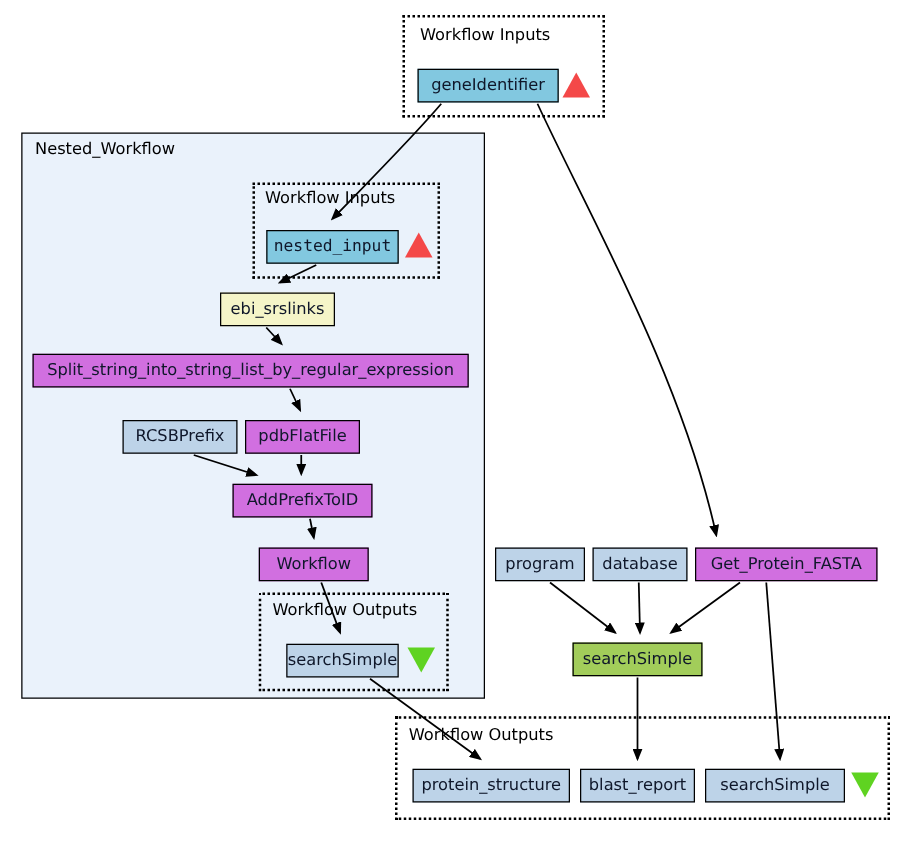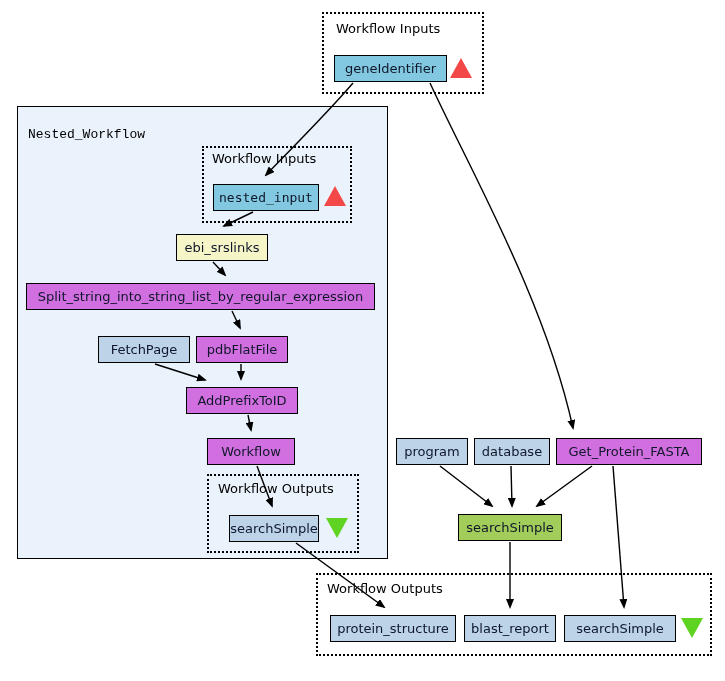--- a/index.html
+++ b/index.html
@@ -73,21 +73,21 @@
 </style>
 </head>
 <body>
 
 <div id="canvas">
 
   <div id="clusters-layer">
       <div class="cluster cluster-dotted" style="left: 322px; top: 12px; width: 162px; height: 82px;"></div>
       <div class="cluster-title" style="left: 336px; top: 22px;">Workflow Inputs</div>
       <div class="cluster cluster-solid" style="left: 17px; top: 106px; width: 371px; height: 453px;"></div>
-      <div class="cluster-title" style="left: 28px; top: 128px; font-family: Liberation Mono, monospace;">Nested_Workflow</div>
+      <div class="cluster-title" style="left: 28px; top: 113px;">Nested_Workflow</div>
       <div class="cluster cluster-dotted" style="left: 202px; top: 146px; width: 150px; height: 77px;"></div>
       <div class="cluster-title" style="left: 212px; top: 152px;">Workflow Inputs</div>
       <div class="cluster cluster-dotted" style="left: 207px; top: 474px; width: 152px; height: 79px;"></div>
       <div class="cluster-title" style="left: 218px; top: 482px;">Workflow Outputs</div>
       <div class="cluster cluster-dotted" style="left: 316px; top: 573px; width: 396px; height: 83px;"></div>
       <div class="cluster-title" style="left: 327px; top: 582px;">Workflow Outputs</div>
     </div>
 
   <svg class="edges" viewBox="0 0 725 681" xmlns="http://www.w3.org/2000/svg">
     <defs>
@@ -121,21 +121,21 @@
       <div class="node" style="left: 213px; top: 184px; width: 106px; height: 27px; background: rgb(130, 200, 224); font-size: 13px; font-family: &quot;DejaVu Sans Mono&quot;, &quot;Liberation Mono&quot;, monospace;">
         <span class="node-label">nested_input</span>
       </div>
       <div class="node" style="left: 176px; top: 234px; width: 92px; height: 27px; background: rgb(245, 245, 200); font-size: 13px; font-family: &quot;DejaVu Sans&quot;, &quot;Liberation Sans&quot;, sans-serif;">
         <span class="node-label">ebi_srslinks</span>
       </div>
       <div class="node" style="left: 26px; top: 283px; width: 349px; height: 27px; background: rgb(209, 111, 224); font-size: 13px; font-family: &quot;DejaVu Sans&quot;, &quot;Liberation Sans&quot;, sans-serif;">
         <span class="node-label">Split_string_into_string_list_by_regular_expression</span>
       </div>
       <div class="node" style="left: 98px; top: 336px; width: 92px; height: 27px; background: rgb(189, 211, 232); font-size: 13px; font-family: &quot;DejaVu Sans&quot;, &quot;Liberation Sans&quot;, sans-serif;">
-        <span class="node-label">FetchPage</span>
+        <span class="node-label">RCSBPrefix</span>
       </div>
       <div class="node" style="left: 196px; top: 336px; width: 92px; height: 27px; background: rgb(209, 111, 224); font-size: 13px; font-family: &quot;DejaVu Sans&quot;, &quot;Liberation Sans&quot;, sans-serif;">
         <span class="node-label">pdbFlatFile</span>
       </div>
       <div class="node" style="left: 186px; top: 387px; width: 112px; height: 27px; background: rgb(209, 111, 224); font-size: 13px; font-family: &quot;DejaVu Sans&quot;, &quot;Liberation Sans&quot;, sans-serif;">
         <span class="node-label">AddPrefixToID</span>
       </div>
       <div class="node" style="left: 207px; top: 438px; width: 88px; height: 27px; background: rgb(209, 111, 224); font-size: 13px; font-family: &quot;DejaVu Sans&quot;, &quot;Liberation Sans&quot;, sans-serif;">
         <span class="node-label">Workflow</span>
       </div>

